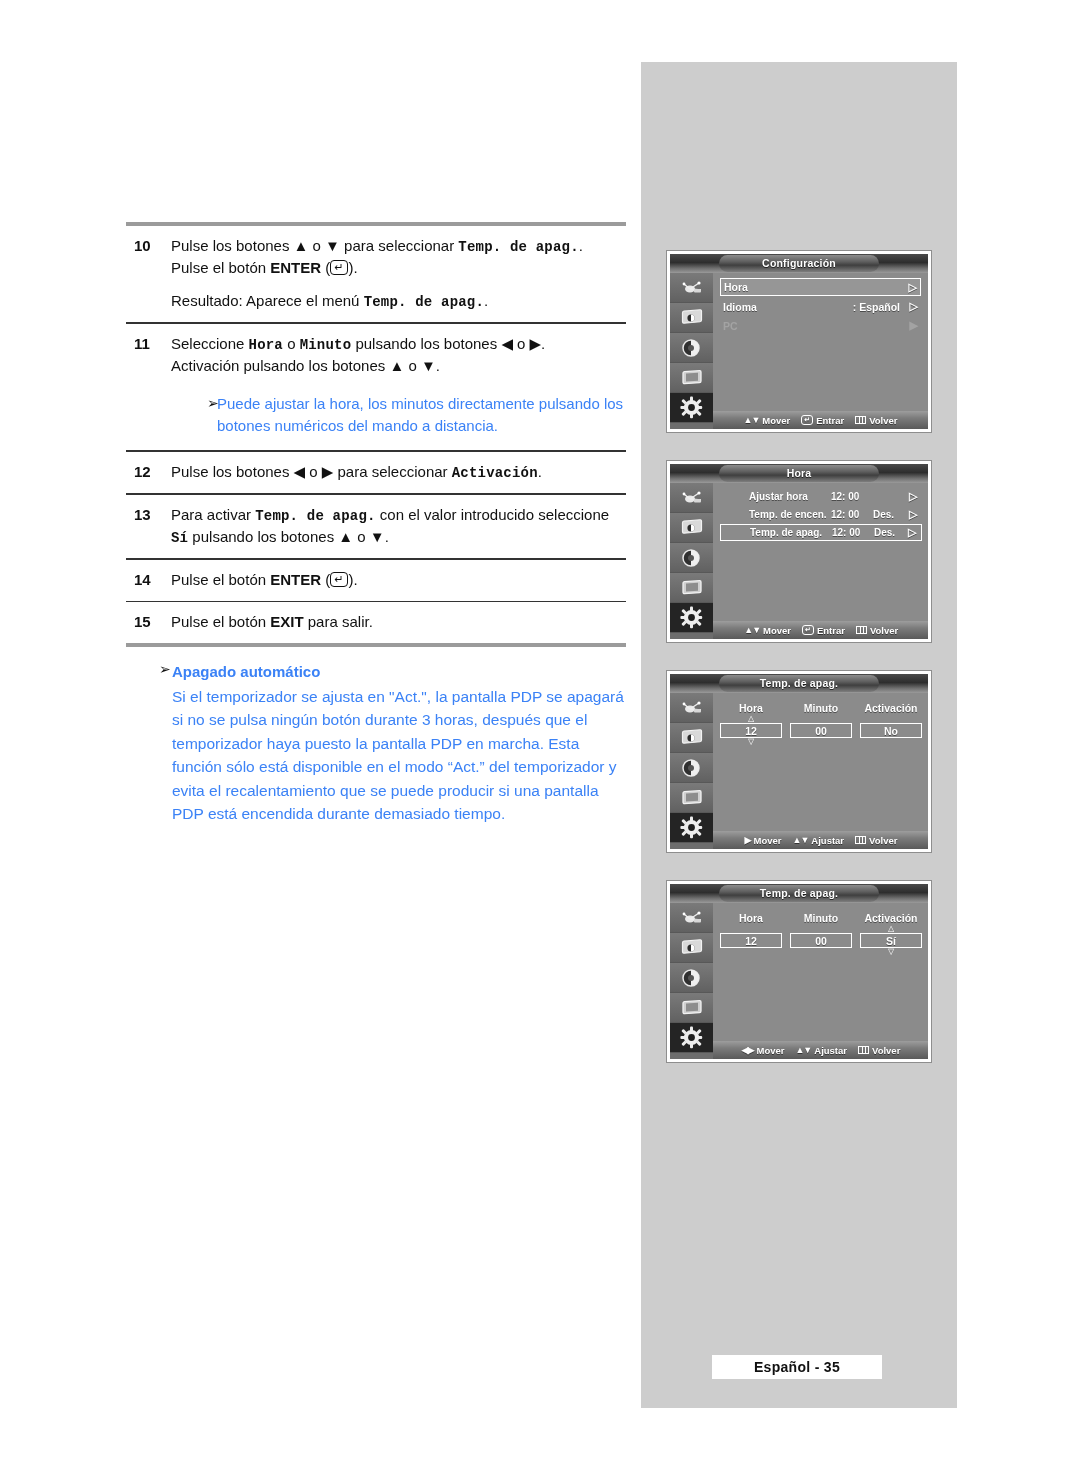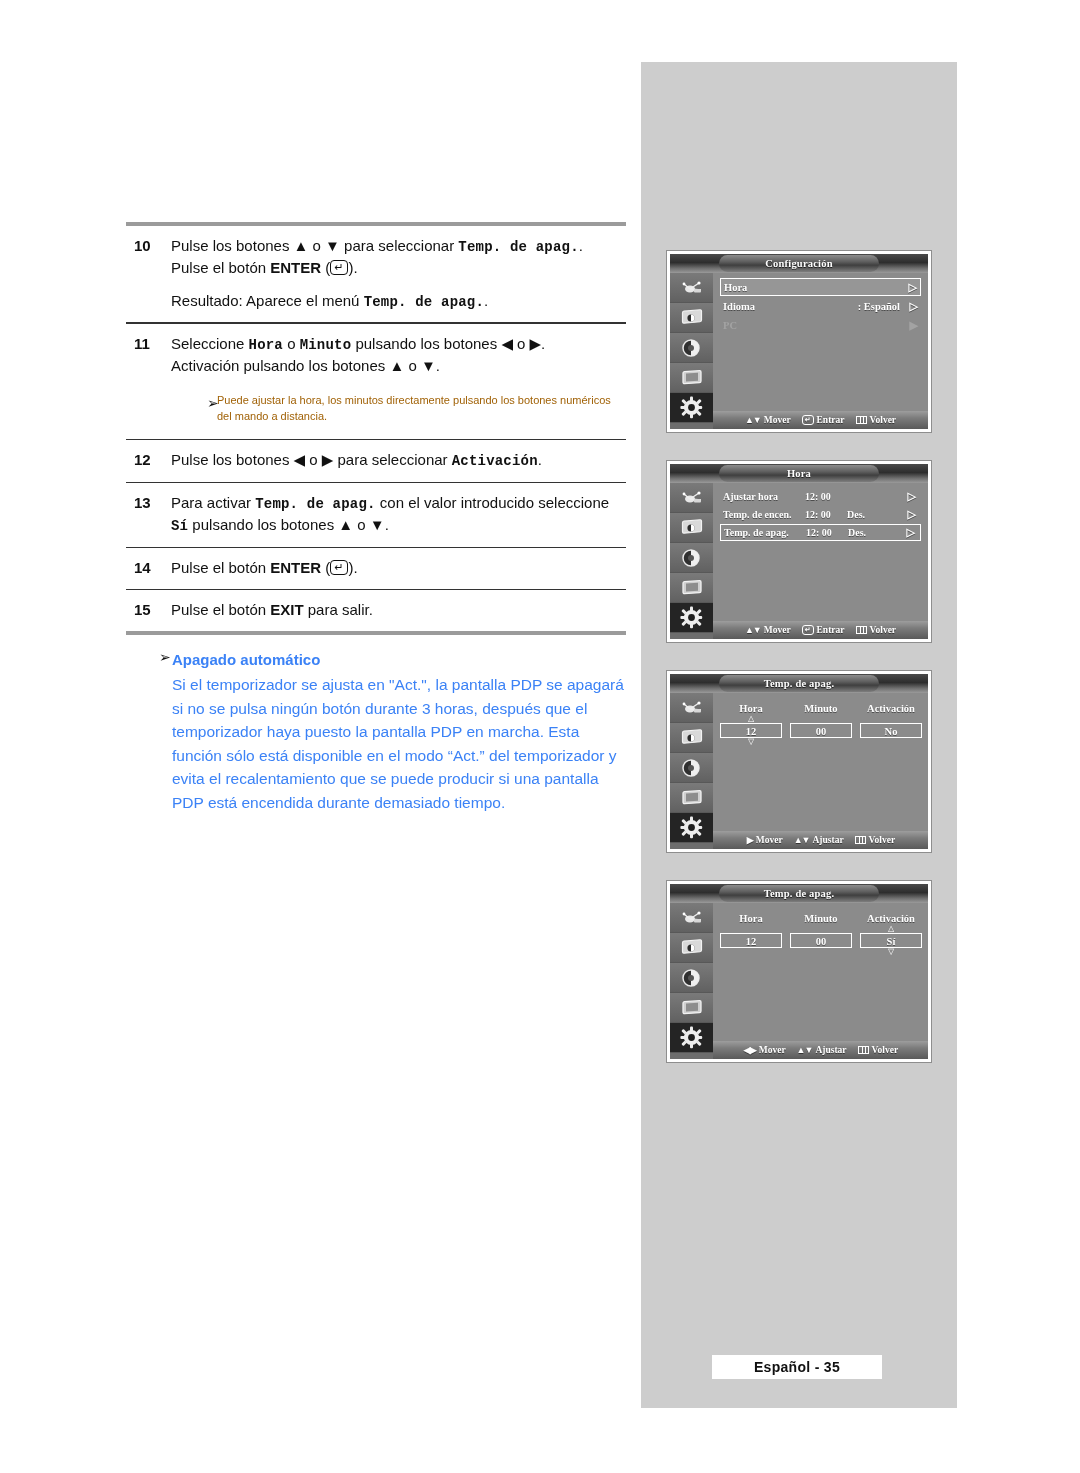--- a/index.html
+++ b/index.html
@@ -89,23 +89,23 @@
   .note-arrow {
     flex: 0 0 46px;
     width: 46px;
     font-size: 14px;
     color: #111;
     padding-left: 36px;
     box-sizing: border-box;
   }
   .note-body {
     flex: 1 1 auto;
-    font-size: 11px;
+    font-size: 15px;
     line-height: 1.45;
-    color: #a16207;
+    color: #3b82f6;
   }
 
   
   #autopower {
     display: flex;
     padding-top: 14px;
   }
   #autopower .ap-arrow {
     flex: 0 0 46px;
     width: 46px;
@@ -129,21 +129,20 @@
   #autopower .ap-text { margin: 0; }
 
   
   #gray-panel {
     position: absolute;
     left: 641px;
     top: 62px;
     width: 316px;
     height: 1346px;
     background: #cdcdcd;
-    font-family: Liberation Serif, serif;
   }
 
   
   .osd {
     position: absolute;
     left: 25px;
     width: 266px;
     height: 183px;
     background: #ffffff;
     border: 1px solid #8e8e8e;
@@ -251,21 +250,21 @@
     color: #ffffff;
     padding: 0 3px;
     margin-bottom: 2px;
     box-sizing: border-box;
     text-shadow: 0 1px 0 rgba(0,0,0,.45);
   }
   .hora-row.selected {
     border: 1px solid #ffffff;
     height: 17px;
   }
-  .hr-label { flex: 0 0 82px; width: 82px; }
+  .hr-label { flex: 0 0 82px; width: 82px; margin-left: 26px; }
   .hr-time  { flex: 0 0 42px; width: 42px; }
   .hr-state { flex: 0 0 34px; width: 34px; }
   .hr-arrow { flex: 1 1 auto; text-align: right; font-size: 11px; padding-right: 2px;}
 
   
   .val-grid {
     display: flex;
     justify-content: center;
     gap: 8px;
     padding-top: 4px;

